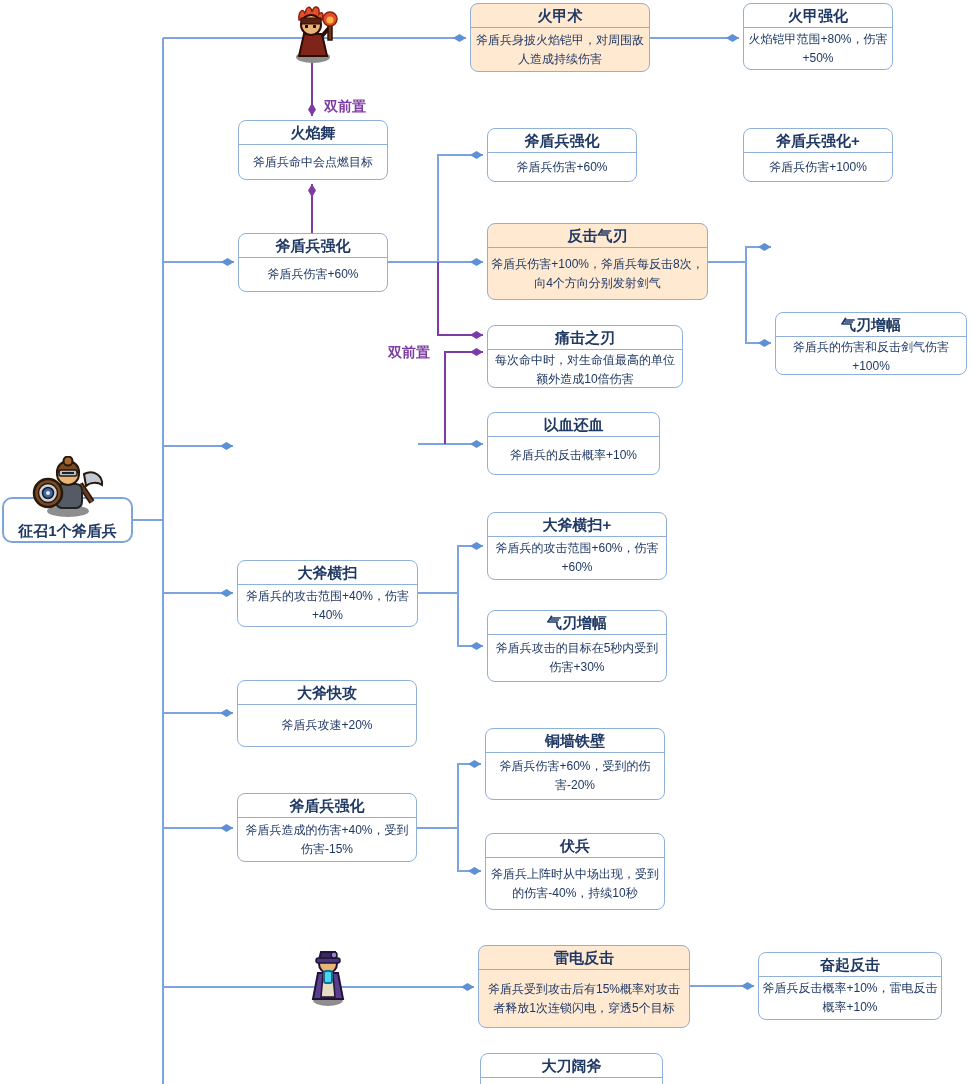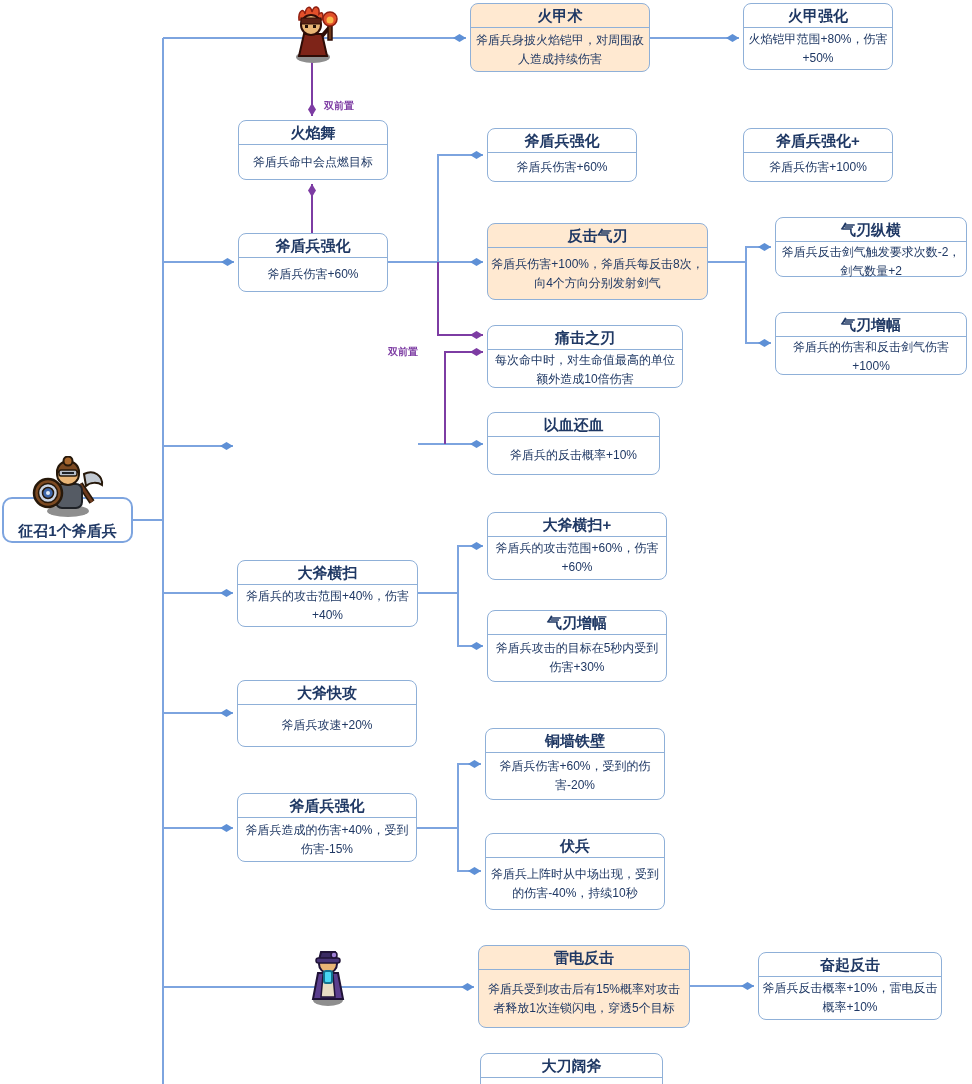--- a/index.html
+++ b/index.html
@@ -18,21 +18,21 @@
         background:var(--node-bg);border:1.5px solid var(--node-border);border-radius:8px;
         color:var(--text);text-align:center;}
   .node.hl{background:var(--node-hl);}
   .nt{flex:0 0 auto;font-weight:bold;font-size:15px;line-height:20px;padding:2px 2px 1px;
       border-bottom:1px solid var(--node-border);}
   .nd{flex:1 1 auto;display:flex;align-items:center;justify-content:center;
       font-size:12px;line-height:19px;padding:1px 3px;}
   .root-node{position:absolute;left:2px;top:497px;width:131px;height:46px;box-sizing:border-box;
       border:2.5px solid var(--line-blue);border-radius:10px;background:#fff;color:var(--text);
       font-weight:bold;font-size:15px;display:flex;align-items:flex-end;justify-content:center;}
-  .plabel{position:absolute;color:var(--purple);font-weight:bold;font-size:10px;line-height:16px;}
+  .plabel{position:absolute;color:var(--purple);font-weight:bold;font-size:14px;line-height:16px;}
   .unit{position:absolute;}
 </style>
 </head>
 <body>
 
 <div class="canvas">
 
   <svg class="wires" width="972" height="1084">
     <defs>
       <marker id="mb" markerUnits="userSpaceOnUse" markerWidth="15" markerHeight="11" refX="14" refY="5.5" orient="auto">
@@ -97,24 +97,20 @@
     <div class="nd">斧盾兵伤害+100%</div>
   </div>
   <div class="node" style="left:238px;top:233px;width:150px;height:59px">
     <div class="nt">斧盾兵强化</div>
     <div class="nd">斧盾兵伤害+60%</div>
   </div>
   <div class="node hl" style="left:487px;top:223px;width:221px;height:77px">
     <div class="nt">反击气刃</div>
     <div class="nd">斧盾兵伤害+100%，斧盾兵每反击8次，向4个方向分别发射剑气</div>
   </div>
-  <div class="node" style="left:775px;top:217px;width:192px;height:60px">
-    <div class="nt">气刃纵横</div>
-    <div class="nd">斧盾兵反击剑气触发要求次数-2，剑气数量+2</div>
-  </div>
   <div class="node" style="left:775px;top:312px;width:192px;height:63px">
     <div class="nt">气刃增幅</div>
     <div class="nd">斧盾兵的伤害和反击剑气伤害+100%</div>
   </div>
   <div class="node" style="left:487px;top:325px;width:196px;height:63px">
     <div class="nt">痛击之刃</div>
     <div class="nd">每次命中时，对生命值最高的单位额外造成10倍伤害</div>
   </div>
   <div class="node" style="left:487px;top:412px;width:173px;height:63px">
     <div class="nt">以血还血</div>

